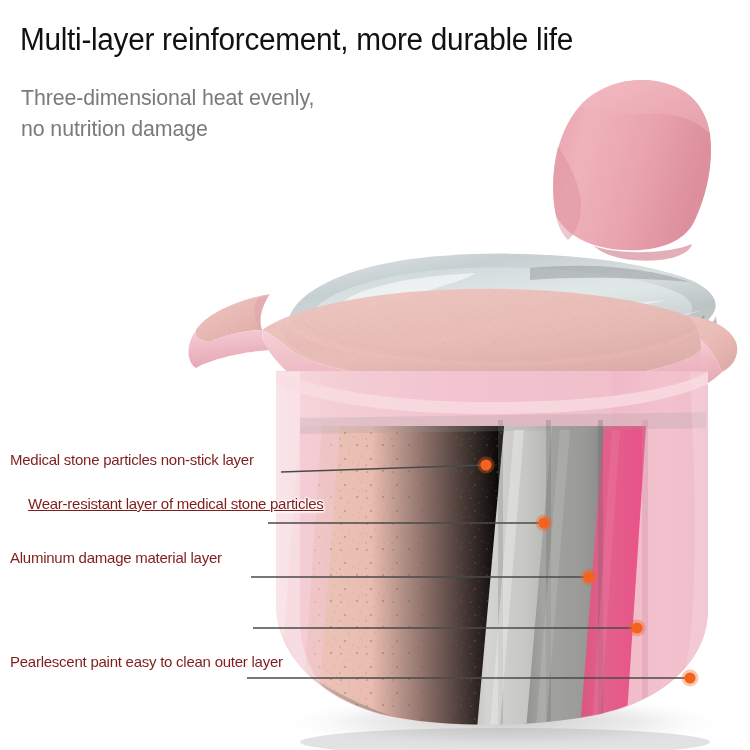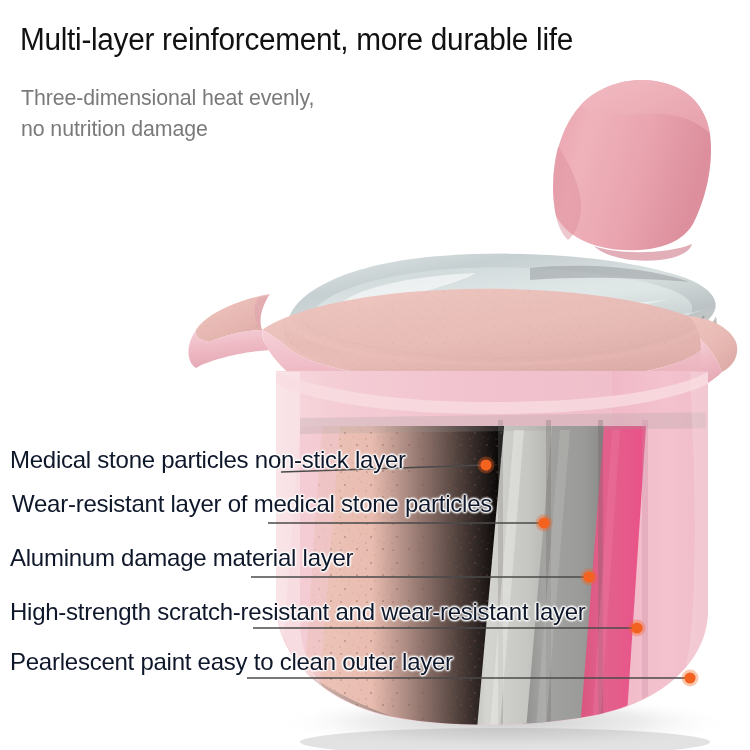--- a/index.html
+++ b/index.html
@@ -48,23 +48,23 @@
   #product {
     position: absolute;
     left: 0; top: 0;
     width: 750px; height: 750px;
   }
   #product svg { display: block; width: 750px; height: 750px; }
 
   
   .callout-label {
     position: absolute;
-    font-size: 24px;
+    font-size: 15px;
     line-height: 20px;
-    color: #0f172a;
+    color: #7f1d1d;
     letter-spacing: -0.25px;
     white-space: nowrap;
     text-shadow:
        0 0 3px #fff, 0 0 3px #fff, 0 0 2px #fff,
        1px 0 2px #fff, -1px 0 2px #fff,
        0 1px 2px #fff, 0 -1px 2px #fff;
   }
 
   
   #callout-overlay {
@@ -407,23 +407,22 @@
         <circle cx="589" cy="577" r="8.5" fill="#f4621f" opacity="0.35"></circle>
         <circle cx="589" cy="577" r="5.6" fill="#f4621f"></circle>
         <circle cx="637" cy="628" r="8.5" fill="#f4621f" opacity="0.35"></circle>
         <circle cx="637" cy="628" r="5.6" fill="#f4621f"></circle>
         <circle cx="690" cy="678" r="8.5" fill="#f4621f" opacity="0.35"></circle>
         <circle cx="690" cy="678" r="5.6" fill="#f4621f"></circle>
       </g>
   </svg>
 
   <div class="callout-label" style="left:10px; top:450px;">Medical stone particles non-stick layer</div>
-  <div class="callout-label" style="left:12px; top:494px;">Wear-resistant layer of medical stone particles</div>
+  <div class="callout-label" style="left:28px; top:494px;text-decoration:underline;">Wear-resistant layer of medical stone particles</div>
   <div class="callout-label" style="left:10px; top:548px;">Aluminum damage material layer</div>
-  <div class="callout-label" style="left:10px; top:602px;">High-strength scratch-resistant and wear-resistant layer</div>
   <div class="callout-label" style="left:10px; top:652px;text-align:right;">Pearlescent paint easy to clean outer layer</div>
 
   <div id="title">Multi-layer reinforcement, more durable life</div>
   <div id="subtitle">
     <div>Three-dimensional heat evenly,</div>
     <div>no nutrition damage</div>
   </div>
 
 </div>
 

